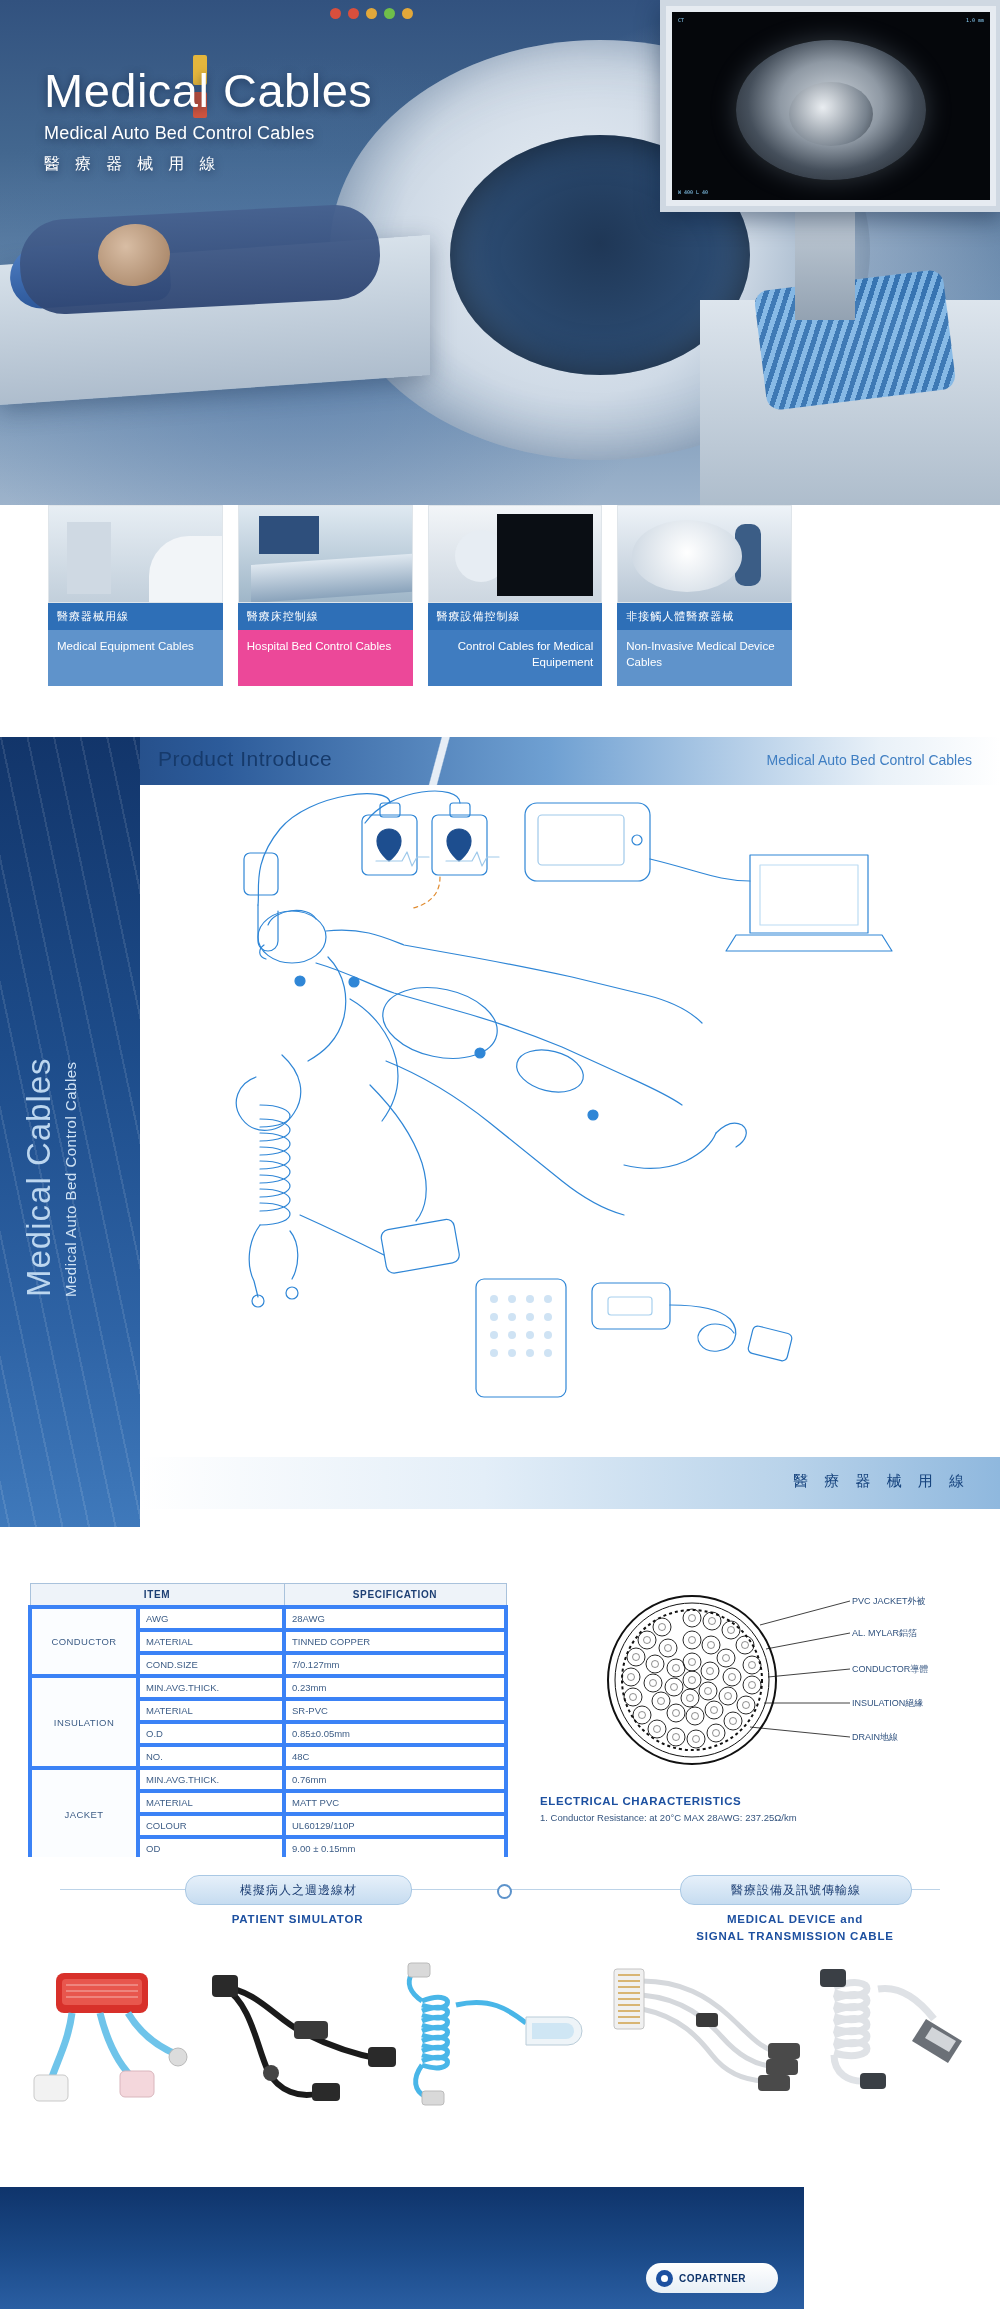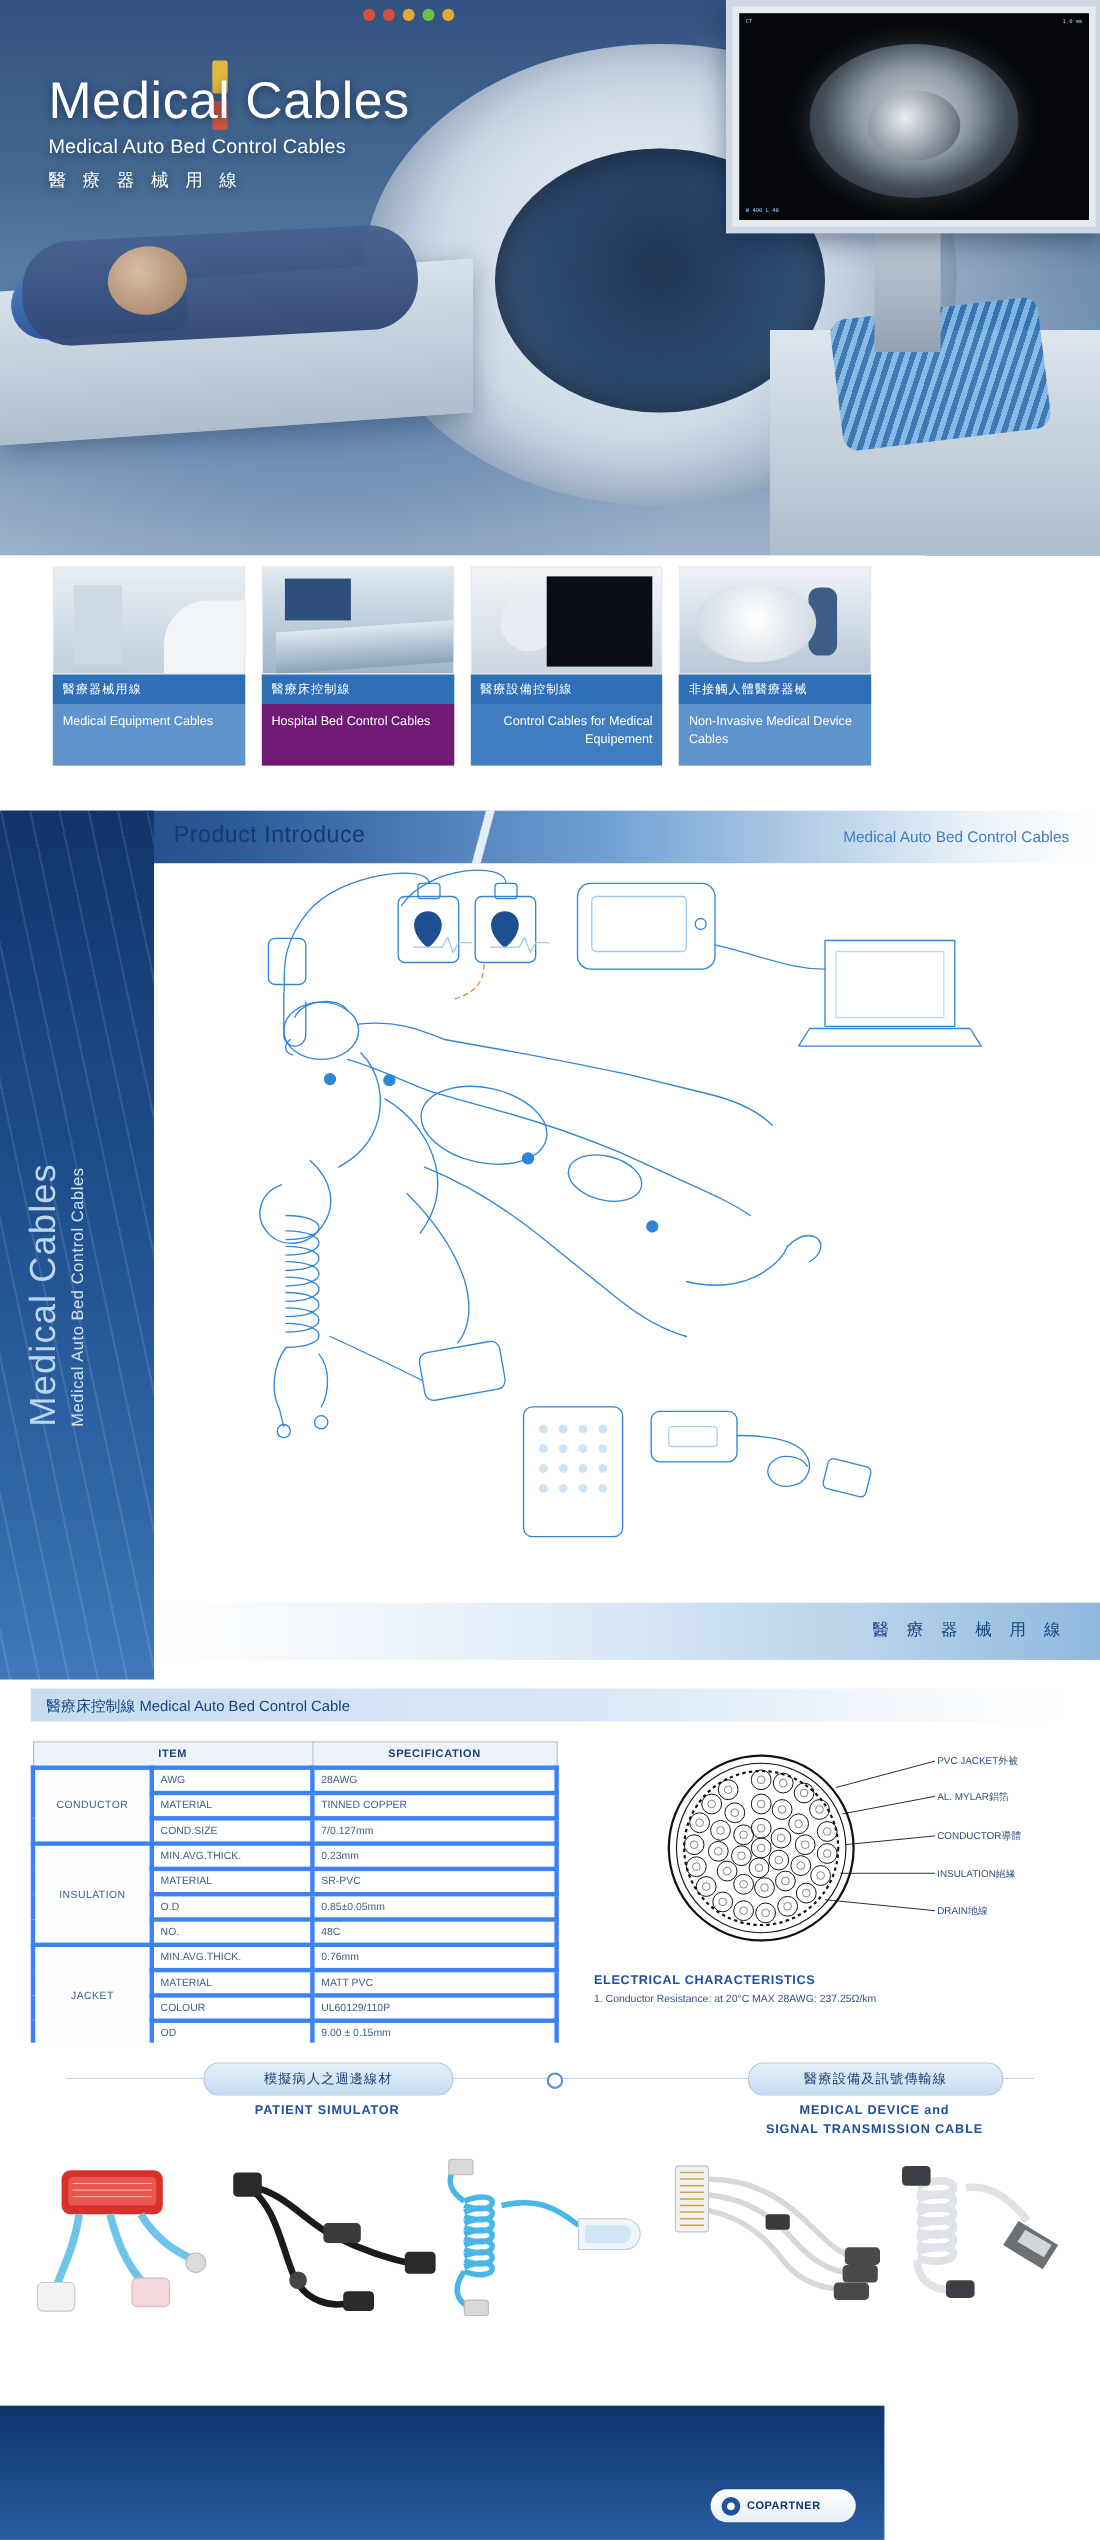--- a/index.html
+++ b/index.html
@@ -57,40 +57,40 @@
       background:repeating-linear-gradient(115deg,#2f6fb0 0 5px,#7fb6e6 5px 10px);
       border-radius:14px;transform:rotate(-7deg);opacity:.9;}
   .console{position:absolute;left:700px;top:300px;width:300px;height:205px;background:linear-gradient(180deg,#dde5ed,#aebdcc);}
 
   .hero-text{position:absolute;left:44px;top:66px;color:#fff;text-shadow:0 2px 8px rgba(0,20,50,.55);}
   .hero-title{font-size:47px;font-weight:400;letter-spacing:.5px;line-height:1.05;}
   .hero-sub{font-size:18px;margin-top:8px;font-weight:400;letter-spacing:.2px;}
   .hero-cn{font-size:16px;margin-top:10px;letter-spacing:5px;font-family:"DejaVu Sans",sans-serif;}
 
   
-  .cards{position:absolute;left:0;top:505px;width:840px;height:232px;background:#fff;padding-top:10px;box-sizing:border-box;}
+  .cards{position:absolute;left:0;top:505px;width:840px;height:232px;background:#fff;padding-top:0;box-sizing:border-box;}
   .cards-inner{display:flex;gap:15px;padding:0 48px;}
   .card{width:220px;}
   .card .thumb{height:98px;border:1px solid #dfe5ea;box-sizing:border-box;overflow:hidden;position:relative;}
   .c1 .thumb{background:linear-gradient(180deg,#e7eef4,#c2cfdb);}
   .c1 .thumb:after{content:"";position:absolute;left:100px;top:30px;width:110px;height:70px;border-radius:40px 40px 0 0;background:#f2f5f8;}
   .c1 .thumb:before{content:"";position:absolute;left:18px;top:16px;width:44px;height:72px;background:#cfd9e3;}
   .c2 .thumb{background:linear-gradient(180deg,#dfe9f1,#9fb6c8);}
   .c2 .thumb:after{content:"";position:absolute;left:12px;top:52px;width:200px;height:38px;background:linear-gradient(180deg,#dfe8f0,#8aa3bb);transform:skewY(-4deg);}
   .c2 .thumb:before{content:"";position:absolute;left:20px;top:10px;width:60px;height:38px;background:#2e4f7c;}
   .c3 .thumb{background:linear-gradient(180deg,#f2f5f8,#ccd6e0);}
   .c3 .thumb:after{content:"";position:absolute;right:8px;top:8px;width:96px;height:82px;background:#0a0e14;}
   .c3 .thumb:before{content:"";position:absolute;left:26px;top:24px;width:52px;height:52px;border-radius:50%;background:#e7edf3;}
   .c4 .thumb{background:linear-gradient(180deg,#eef3f8,#b9c7d5);}
   .c4 .thumb:after{content:"";position:absolute;left:14px;top:14px;width:110px;height:72px;border-radius:50%;background:radial-gradient(circle at 50% 45%,#fff,#c6d2de);}
   .c4 .thumb:before{content:"";position:absolute;right:30px;top:18px;width:26px;height:62px;border-radius:10px;background:#3b5d86;}
   .card .bar{background:#2e6fb7;color:#fff;font-size:11px;padding:6px 9px;letter-spacing:1px;}
   .card .body{background:#4f8bc9;color:#fff;font-size:11.5px;line-height:1.35;padding:9px;height:56px;box-sizing:border-box;}
   .card.c1 .body{background:#5f93cb;}
-  .card.c2 .body{background:#701a75;}
+  .card.c2 .body{background:#ec4899;}
   .card.c3 .body{background:#3f7cc0;text-align:right;}
   .card.c4 .body{background:#5f93cb;}
 
   
   .intro-wrap{position:absolute;left:0;top:737px;width:1000px;height:790px;background:#fff;}
   .intro-band{position:absolute;left:0;top:0;width:1000px;height:48px;
       background:linear-gradient(90deg,#1d3f74 0%, #2c5b9a 22%, #6fa0d2 55%, #e9f1f8 88%, #ffffff 100%);}
   .intro-title{position:absolute;left:158px;top:10px;color:#163a6b;font-size:21px;letter-spacing:.5px;}
   .intro-slash{position:absolute;left:380px;top:0;width:120px;height:48px;
       background:linear-gradient(105deg,transparent 46%,#ffffff 47%,#ffffff 52%,transparent 53%);opacity:.85;}
@@ -313,23 +313,20 @@
         </g>
       </svg>
     </div>
 
     <div class="bottom-strip">
       <span>醫 療 器 械 用 線</span>
     </div>
   </div>
 
   <div class="spec">
-    <div class="spec-head">
-      <span>醫療床控制線 Medical Auto Bed Control Cable</span>
-    </div>
 
     <table class="st">
       <thead>
         <tr>
           <th colspan="2">ITEM</th>
           <th>SPECIFICATION</th>
         </tr>
       </thead>
       <tbody>
         <tr>

